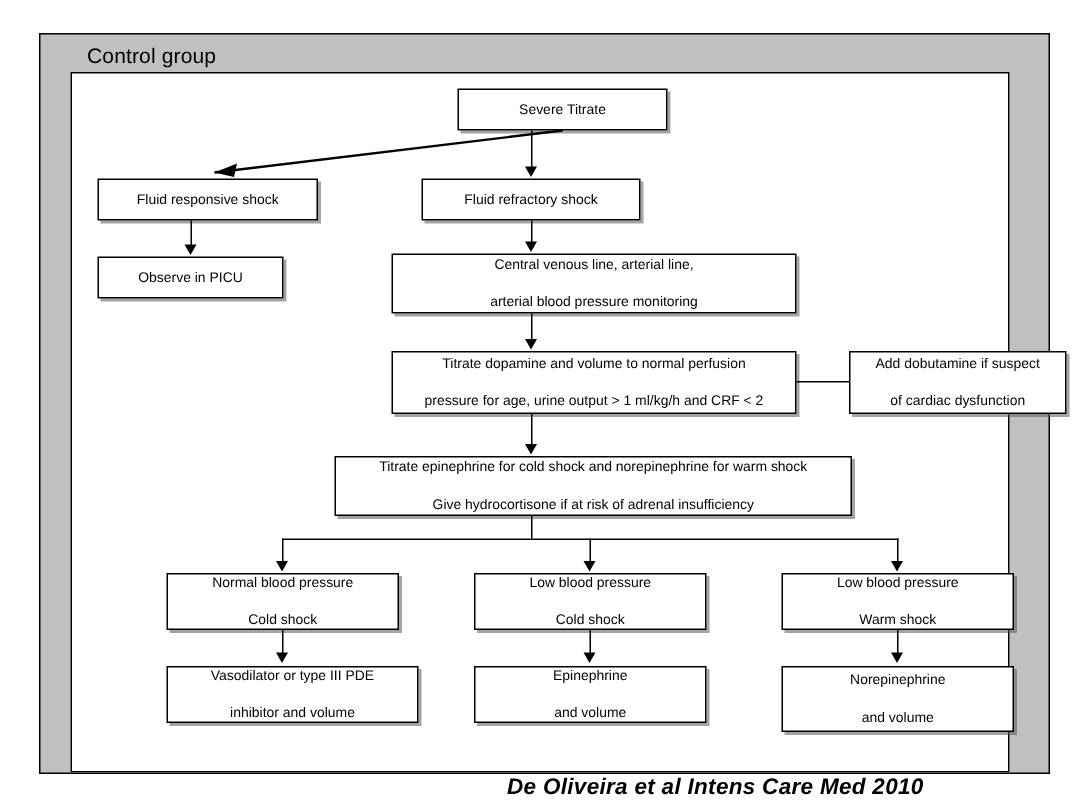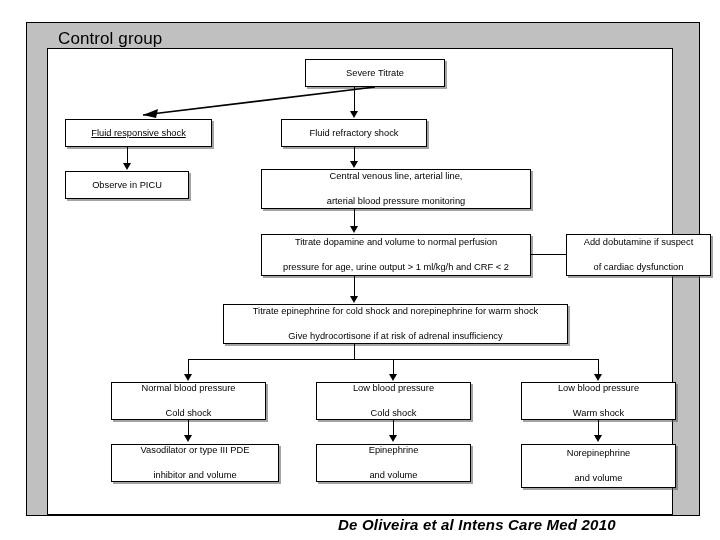--- a/index.html
+++ b/index.html
@@ -25,21 +25,21 @@
     width: 674px;
     height: 494px;
     background: #c0c0c0;
     border: 1px solid #000000;
     box-sizing: border-box;
   }
   #panel-title {
     position: absolute;
     left: 58px;
     top: 29px;
-    font-size: 17px;
+    font-size: 14px;
     color: #000000;
     letter-spacing: 0.1px;
     white-space: nowrap;
   }
 
   
   #canvas {
     position: absolute;
     left: 47px;
     top: 48px;
@@ -113,21 +113,21 @@
   <div id="outer-panel"></div>
 
   <div id="panel-title">Control group</div>
 
   <div id="canvas">
 
     <div class="node" style="left:257px; top:10px; width:140px; height:28px;">
       <span>Severe Titrate</span>
     </div>
 
-    <div class="node" style="left:17px; top:70px; width:147px; height:28px;text-decoration:underline;">
+    <div class="node" style="left:17px; top:70px; width:147px; height:28px;">
       <span>Fluid responsive shock</span>
     </div>
 
     <div class="node" style="left:233px; top:70px; width:146px; height:28px;">
       <span>Fluid refractory shock</span>
     </div>
 
     <div class="node" style="left:17px; top:122px; width:124px; height:28px;align-items:center;">
       <span>Observe in PICU</span>
     </div>

